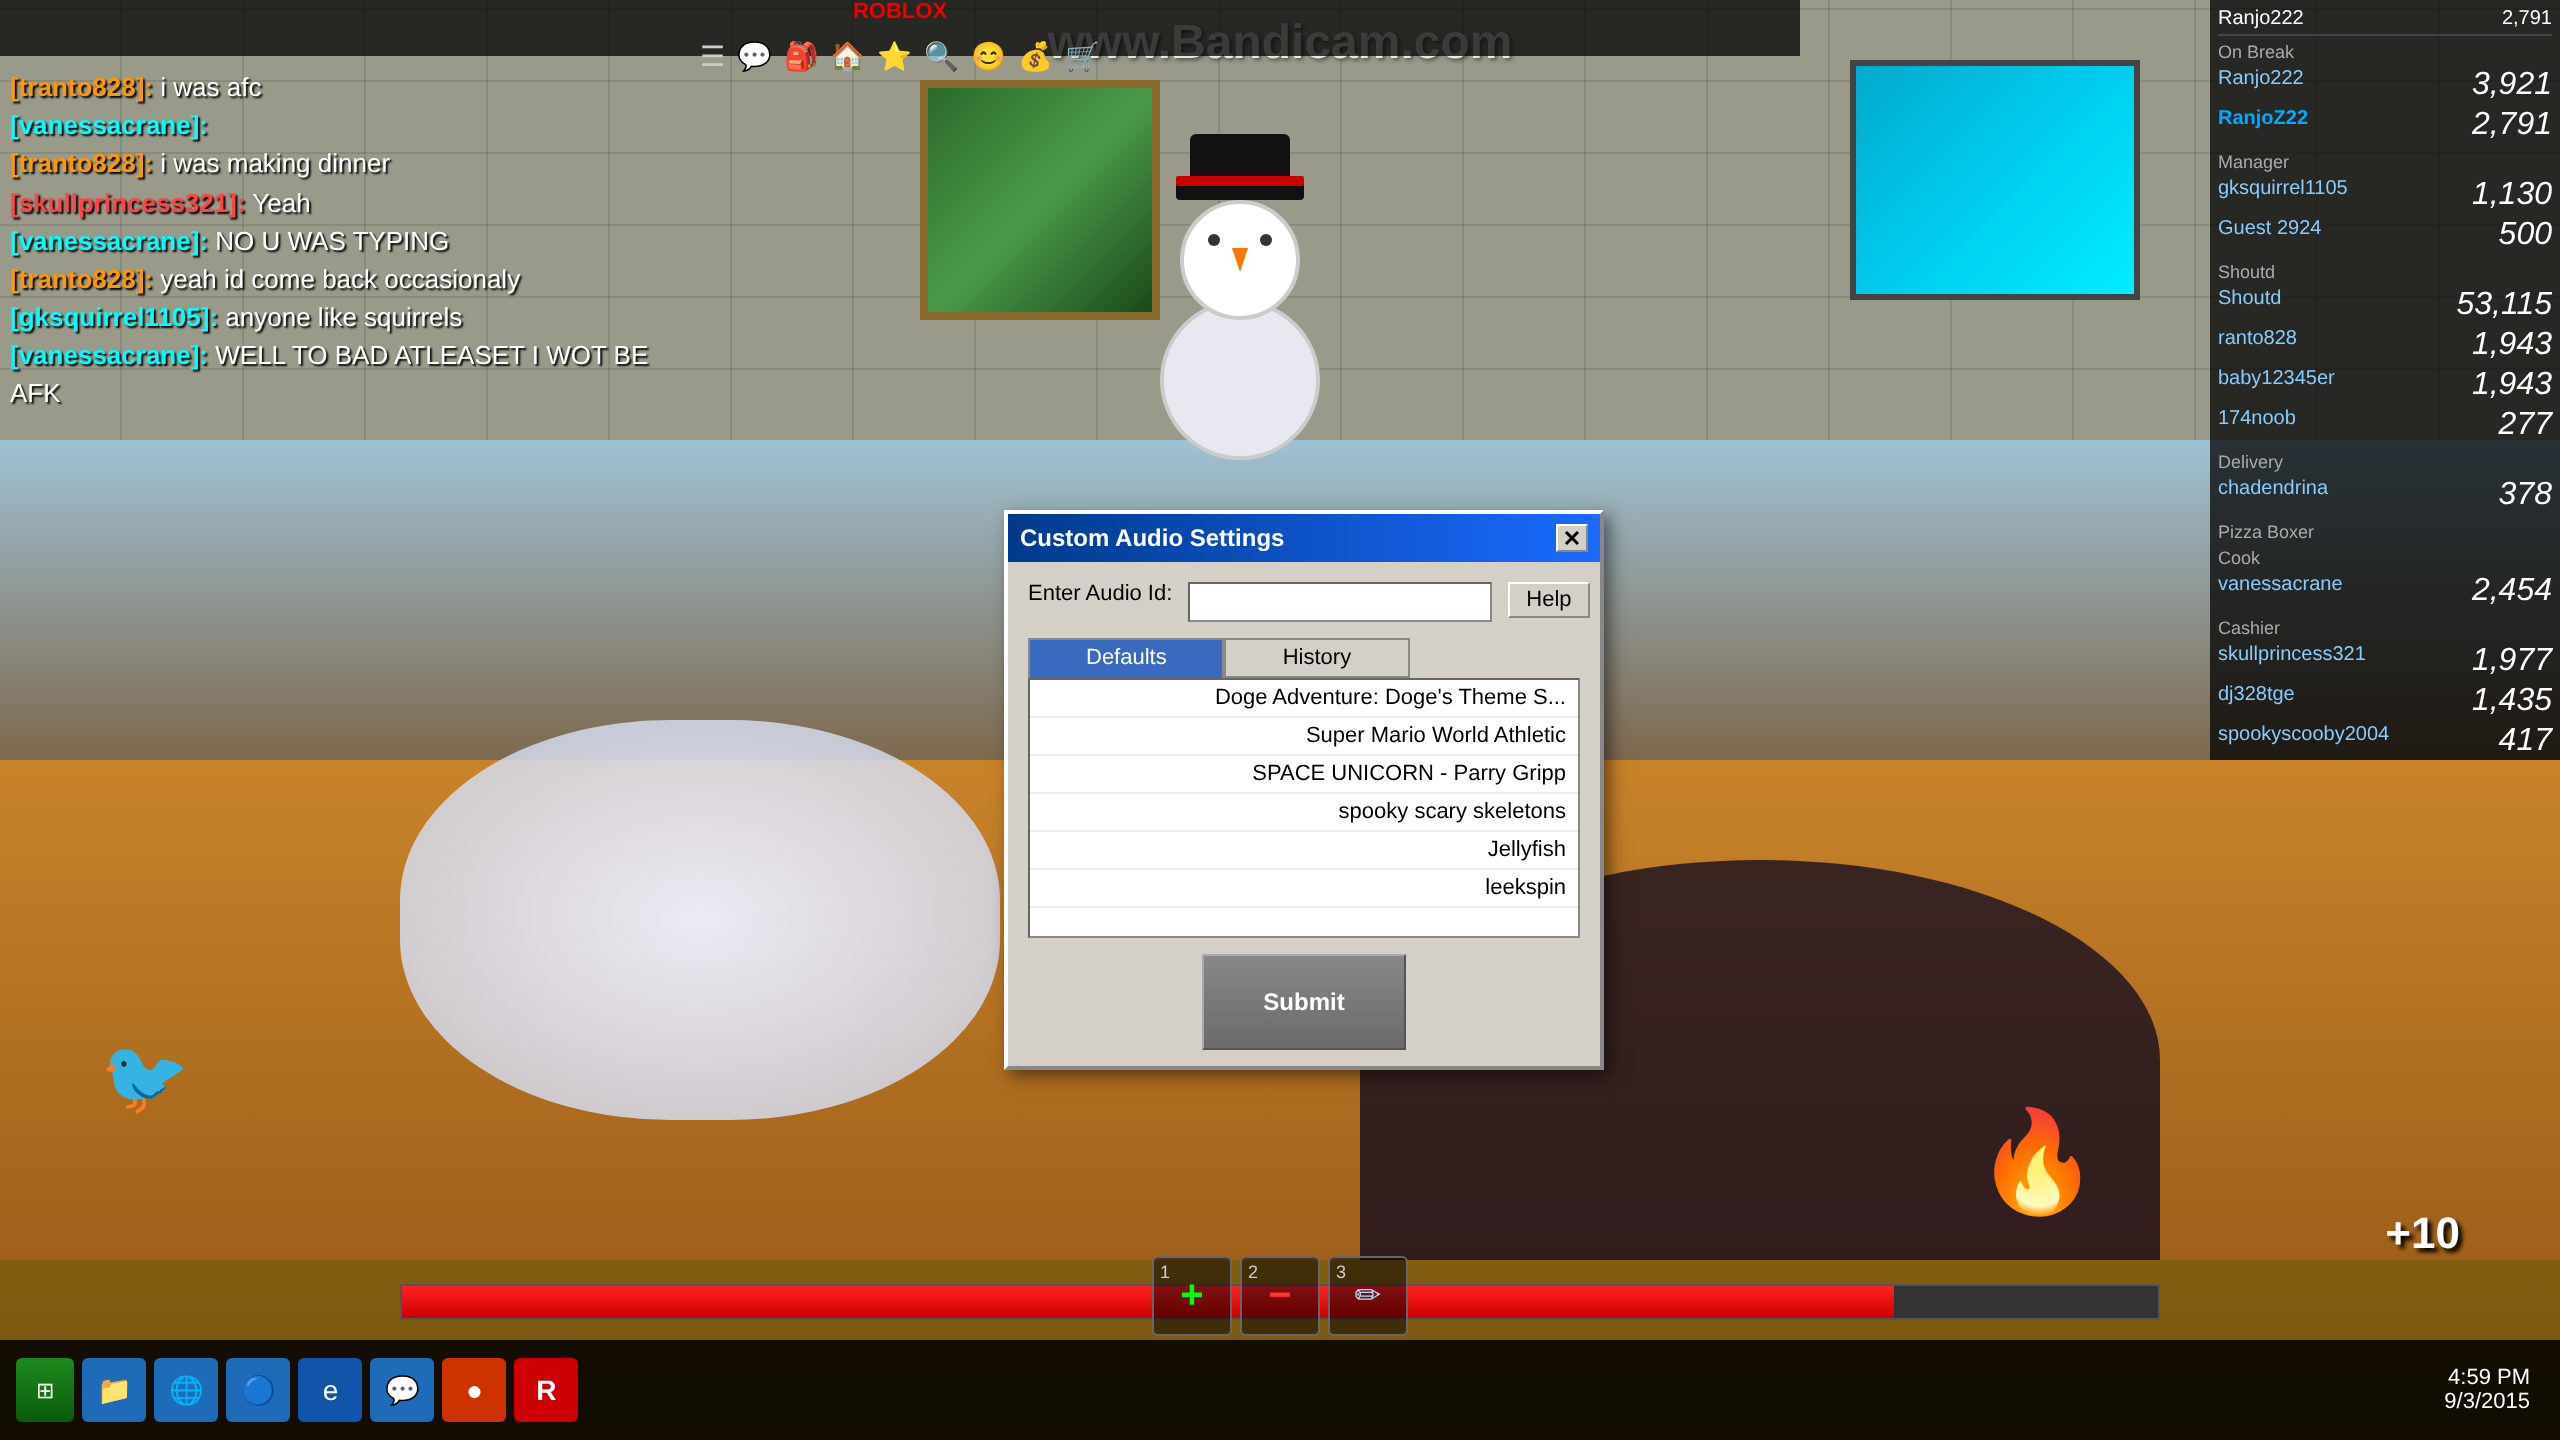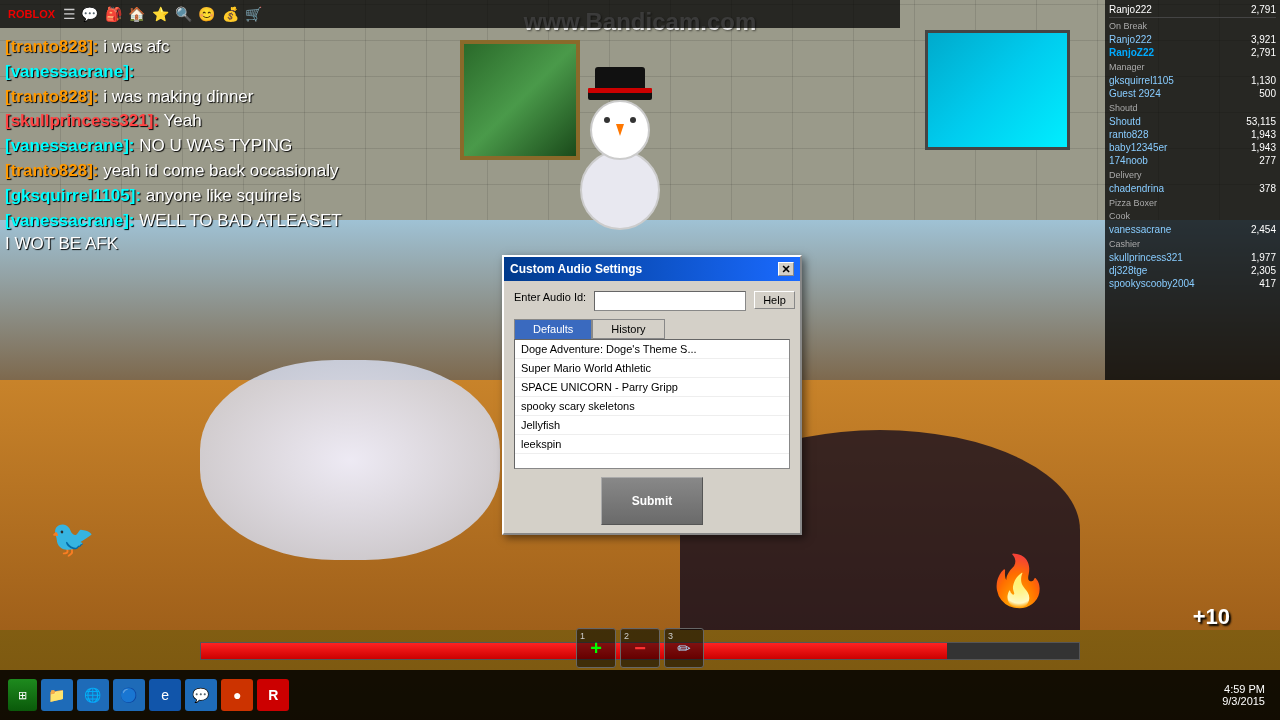--- a/index.html
+++ b/index.html
@@ -87,20 +87,21 @@
       top: 0;
       left: 0;
       width: 900px;
       height: 28px;
       background: rgba(0,0,0,0.75);
       display: flex;
       align-items: center;
       padding: 0 8px;
       gap: 8px;
       z-index: 20;
+      flex-direction: column;
     }
 
     #top-bar .roblox-logo {
       color: #e00;
       font-weight: bold;
       font-size: 11px;
     }
 
     #top-bar .nav-icons {
       display: flex;
@@ -117,21 +118,21 @@
     
     #chat {
       position: absolute;
       top: 35px;
       left: 5px;
       width: 340px;
       z-index: 15;
     }
 
     .chat-line {
-      font-size: 17px;
+      font-size: 13px;
       line-height: 1.4;
       text-shadow: 1px 1px 1px #000;
       margin-bottom: 1px;
     }
 
     .chat-name { font-weight: bold; }
     .chat-name.orange { color: #ff9900; }
     .chat-name.cyan { color: #00ffff; }
     .chat-name.red { color: #ff4444; }
     .chat-name.yellow { color: #ffff00; }
@@ -167,21 +168,21 @@
     }
 
     .rp-row {
       display: flex;
       justify-content: space-between;
       color: #fff;
       padding: 1px 0;
     }
 
     .rp-row .name { color: #88ccff; font-size: 10px; }
-    .rp-row .score { color: #fff; font-size: 10px; }
+    .rp-row .score { color: #fff; font-size: 16px; font-style: italic; }
     .rp-row.highlighted .name { color: #00aaff; font-weight: bold; }
 
     
     #bottom-bar {
       position: absolute;
       bottom: 0;
       left: 0;
       width: 1280px;
       height: 50px;
       background: rgba(0,0,0,0.85);
@@ -395,21 +396,21 @@
       cursor: pointer;
       white-space: nowrap;
     }
 
     .dialog-tabs {
       display: flex;
       margin-bottom: 0;
     }
 
     .dialog-tab {
-      padding: 3px 18px;
+      padding: 3px 28px;
       font-size: 11px;
       border: 1px solid #888;
       cursor: pointer;
       background: #d4d0c8;
     }
 
     .dialog-tab.active {
       background: #3a6abf;
       color: white;
       border-bottom: none;
@@ -429,20 +430,21 @@
       padding: 3px 6px;
       cursor: pointer;
       white-space: nowrap;
       overflow: hidden;
       text-overflow: ellipsis;
       border-bottom: 1px solid #eee;
     }
 
     .dialog-list-container {
       position: relative;
+      text-align: right;
     }
 
     .dialog-submit-row {
       display: flex;
       justify-content: center;
       margin-top: 8px;
     }
 
     .dialog-submit-btn {
       background: linear-gradient(180deg, #888, #6a6a6a);
@@ -654,21 +656,21 @@
     <span class="name">vanessacrane</span>
     <span class="score">2,454</span>
   </div>
   <div class="rp-section-label">Cashier</div>
   <div class="rp-row">
     <span class="name">skullprincess321</span>
     <span class="score">1,977</span>
   </div>
   <div class="rp-row">
     <span class="name">dj328tge</span>
-    <span class="score">2,305</span>
+    <span class="score">1,435</span>
   </div>
   <div class="rp-row">
     <span class="name">spookyscooby2004</span>
     <span class="score">417</span>
   </div>
 </div>
 
 <div id="health-bar">
   <div id="health-fill"></div>
 </div>

